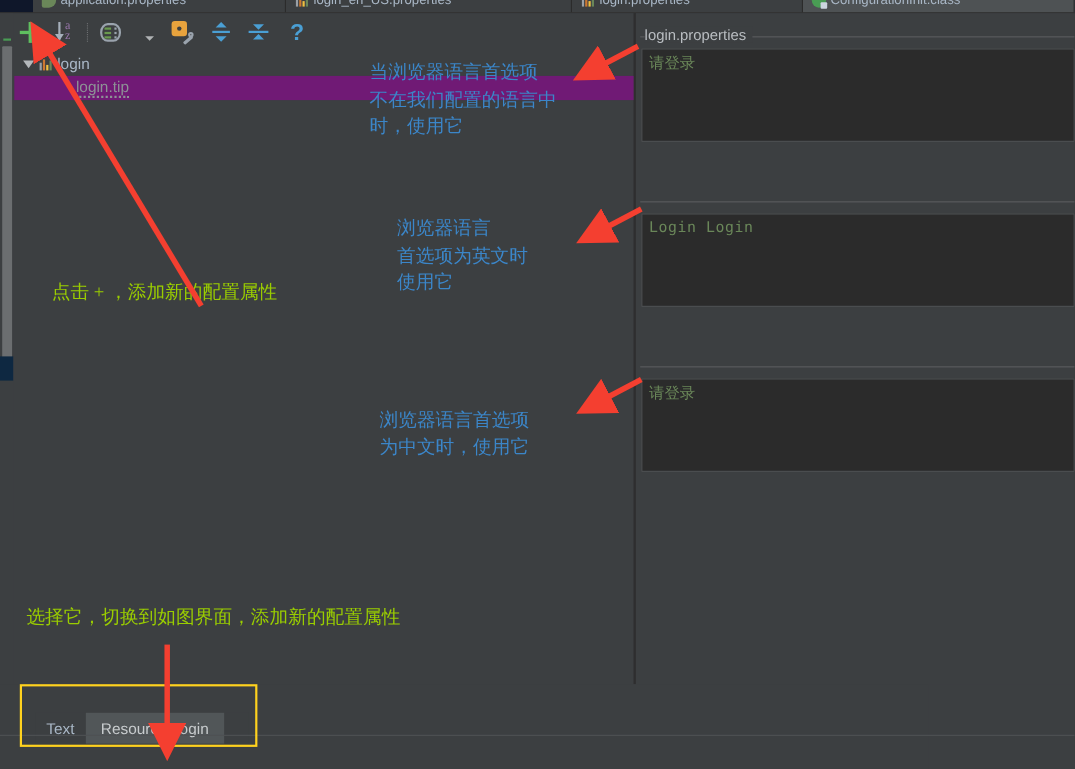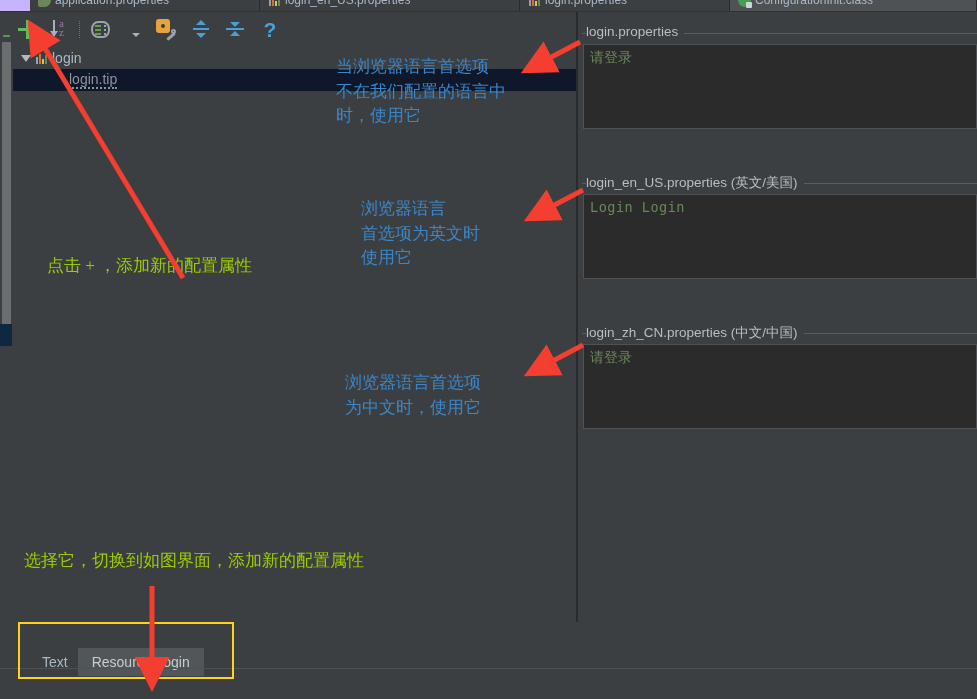--- a/index.html
+++ b/index.html
@@ -12,21 +12,21 @@
   }
   #root {
     position: relative;
     width: 977px; height: 699px;
     background: #3c3f41;
   }
 
   
   .tabstrip {
     position: absolute; left: 0; top: 0; width: 977px; height: 12px;
-    background: #c4b5fd;
+    background: #0f172a;
     overflow: hidden;
     padding-left: 35px;
   }
   .tab {
     position: absolute; top: -12px; height: 24px;
     display: flex; align-items: center; gap: 4px;
     padding: 0 8px;
     font-size: 12px; color: #a9b7c6;
     border-right: 1px solid #2b2b2b;
     background: #3c3f41;
@@ -155,21 +155,21 @@
 
   .ico-help { color:#4a9fd4; font-size:21px; font-weight:bold;
               font-family:"Liberation Sans", sans-serif; line-height:1; }
 
   
   .tree { position: absolute; left: 13px; top: 47px; width: 563px; }
   .tree-row {
     height: 22px; display: flex; align-items: center;
     font-size: 14px; color: #a9b7c6; padding-left: 4px;
   }
-  .tree-row.sel { background: #0f172a; }
+  .tree-row.sel { background: #701a75; }
   .tw { width: 18px; display:flex; align-items:center; justify-content:center; }
   .tri { width:0;height:0; border-left:5px solid transparent;
          border-right:5px solid transparent; border-top:7px solid #b4b8bb; }
   .tree-row .lbl { margin-left: 4px; }
   .tree-row.child { padding-left: 52px; }
   .tree-row.child .lbl { color:#8d9296; text-decoration: none;
         border-bottom: 2px dotted #8d9296; padding-bottom:0px; }
 
   
   .right-pane {
@@ -361,29 +361,27 @@
     <div class="group" style="top:12px; height:140px;">
       <div class="group-line"></div>
       <div class="group-title">login.properties</div>
       <div class="group-box">
         <div class="val">请登录</div>
       </div>
     </div>
 
     <div class="group" style="top:162px; height:140px;">
       <div class="group-line"></div>
-      <div class="group-title">login_en_US.properties (英文/美国)</div>
       <div class="group-box">
         <div class="val mono">Login Login</div>
       </div>
     </div>
 
     <div class="group" style="top:312px; height:140px;">
       <div class="group-line"></div>
-      <div class="group-title">login_zh_CN.properties (中文/中国)</div>
       <div class="group-box">
         <div class="val">请登录</div>
       </div>
     </div>
 
   </div>
 
   <div class="bottom">
     <div class="vtabs">
       <div class="vtab">

